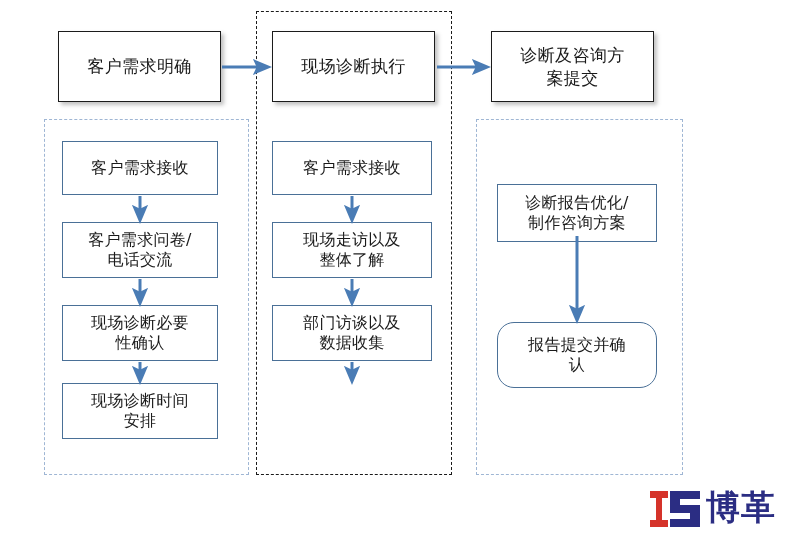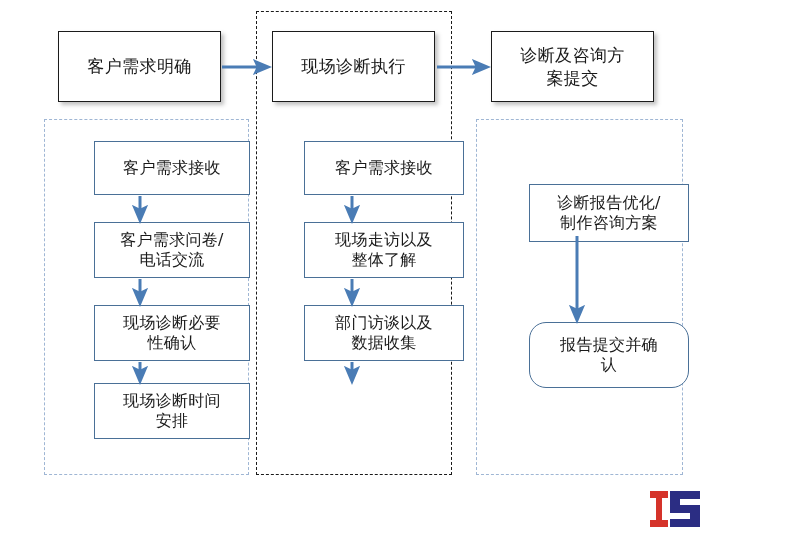--- a/index.html
+++ b/index.html
@@ -60,21 +60,20 @@
     background: #ffffff;
     display: flex;
     align-items: center;
     justify-content: center;
     text-align: center;
     color: #1a1a1a;
     font-size: 16px;
     line-height: 1.28;
     letter-spacing: 0.3px;
     padding: 0 4px;
-    margin-left: 32px;
   }
   .step-node span { display: block; width: 100%; }
 
   
   #arrows {
     position: absolute;
     left: 0; top: 0;
     width: 788px;
     height: 533px;
     pointer-events: none;
@@ -185,15 +184,16 @@
     </g>
   </svg>
 
   <div id="logo">
     <svg class="mark" width="56" height="40" viewBox="0 0 56 40">
 
       <path d="M2,2 L20,2 L20,9 L14,9 L14,31 L20,31 L20,38 L2,38 L2,31 L8,31 L8,9 L2,9 Z" fill="#d5332a"></path>
 
       <path d="M22,2 L52,2 L52,10 L32,10 L32,16 L52,16 L52,38 L22,38 L22,30 L42,30 L42,24 L22,24 Z" fill="#2b2d83"></path>
     </svg>
+    <div class="wordmark">博革</div>
   </div>
 
 </div>
 
 </body></html>

